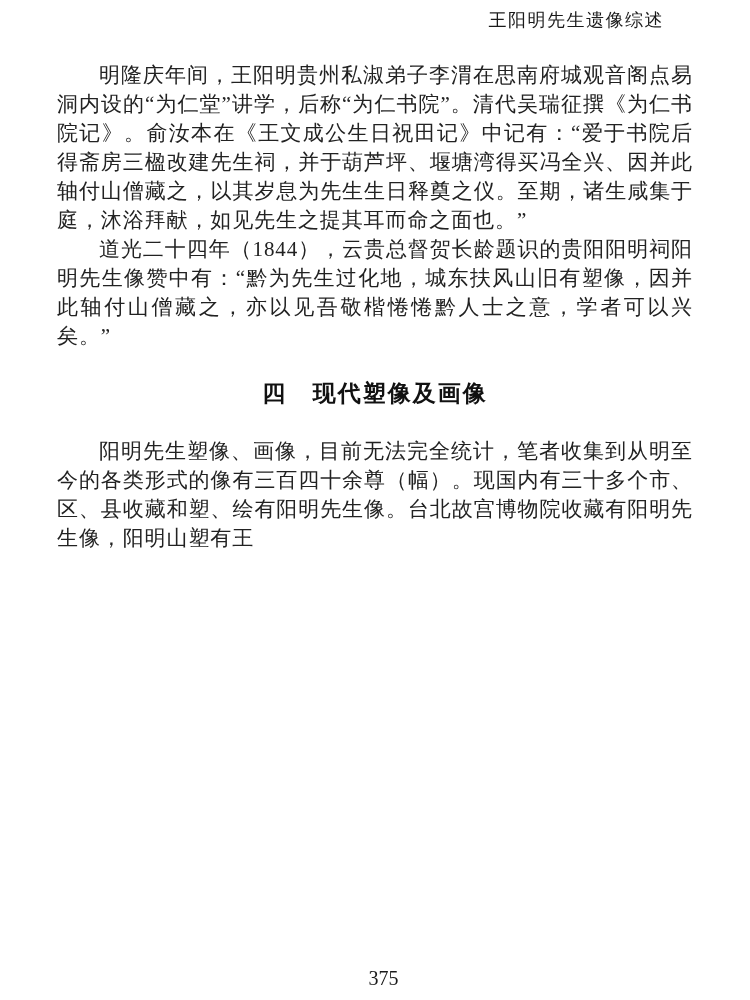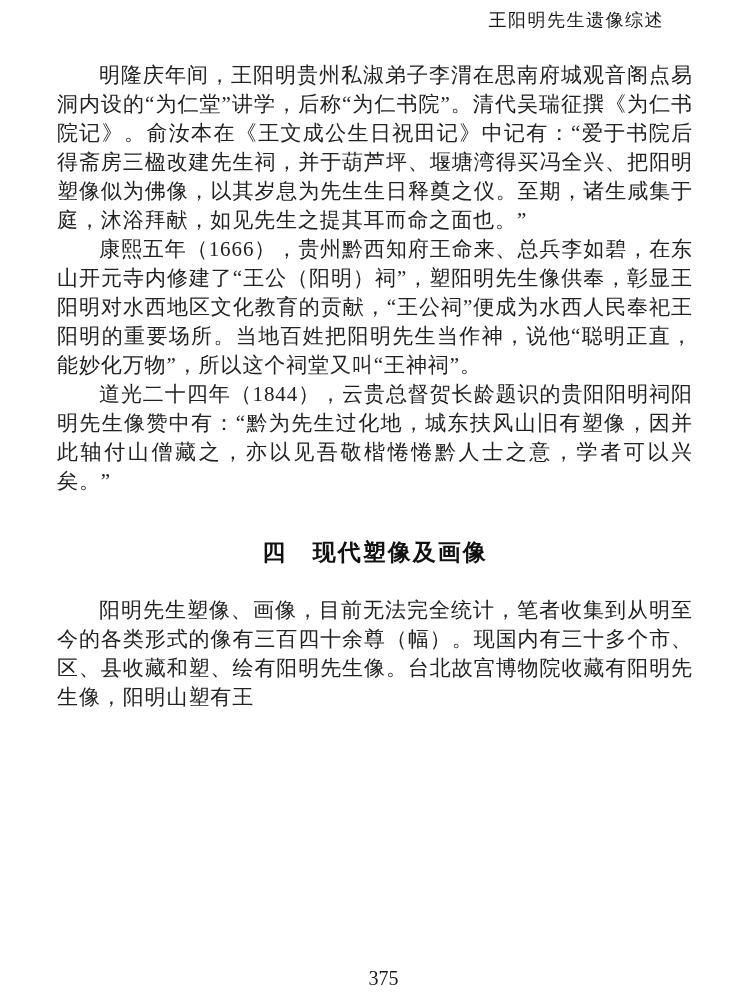--- a/index.html
+++ b/index.html
@@ -38,21 +38,21 @@
     text-align: justify;
     text-justify: inter-ideograph;
     text-indent: 2em;
     letter-spacing: 0.9px;
     color: #222222;
   }
   .para.no-indent {
     text-indent: 0;
   }
   .section-heading {
-    margin: 39px 0 27px 0;
+    margin: 25px 0 27px 0;
     font-family: "Liberation Sans", "DejaVu Sans", sans-serif;
     font-weight: 700;
     font-size: 23px;
     line-height: 34px;
     text-align: center;
     letter-spacing: 2px;
     color: #111111;
   }
   .heading-gap {
     display: inline-block;
@@ -71,23 +71,22 @@
 </head>
 <body>
 
 <div class="page">
 
   <div class="running-header">王阳明先生遗像综述</div>
 
   <div class="body-text">
 
 
-    <p class="para">明隆庆年间，王阳明贵州私淑弟子李渭在思南府城观音阁点易洞内设的“为仁堂”讲学，后称“为仁书院”。清代吴瑞征撰《为仁书院记》。俞汝本在《王文成公生日祝田记》中记有：“爱于书院后得斋房三楹改建先生祠，并于葫芦坪、堰塘湾得买冯全兴、把阳明塑像似为佛像，以其岁息为先生生日释奠之仪。至期，诸生咸集于庭，沐浴拜献，如见先生之提其耳而命之面也。”</p>
+    <p class="para">明隆庆年间，王阳明贵州私淑弟子李渭在思南府城观音阁点易洞内设的“为仁堂”讲学，后称“为仁书院”。清代吴瑞征撰《为仁书院记》。俞汝本在《王文成公生日祝田记》中记有：“爱于书院后得斋房三楹改建先生祠，并于葫芦坪、堰塘湾得买冯全兴、因并此轴付山僧藏之，以其岁息为先生生日释奠之仪。至期，诸生咸集于庭，沐浴拜献，如见先生之提其耳而命之面也。”</p>
 
-    <p class="para">康熙五年（1666），贵州黔西知府王命来、总兵李如碧，在东山开元寺内修建了“王公（阳明）祠”，塑阳明先生像供奉，彰显王阳明对水西地区文化教育的贡献，“王公祠”便成为水西人民奉祀王阳明的重要场所。当地百姓把阳明先生当作神，说他“聪明正直，能妙化万物”，所以这个祠堂又叫“王神祠”。</p>
 
 
     <p class="para">道光二十四年（1844），云贵总督贺长龄题识的贵阳阳明祠阳明先生像赞中有：“黔为先生过化地，城东扶风山旧有塑像，因并此轴付山僧藏之，亦以见吾敬楷惓惓黔人士之意，学者可以兴矣。”</p>
 
 
     <h2 class="section-heading">
       <span>四</span><span class="heading-gap"></span><span>现代塑像及画像</span>
     </h2>
 
     <p class="para">阳明先生塑像、画像，目前无法完全统计，笔者收集到从明至今的各类形式的像有三百四十余尊（幅）。现国内有三十多个市、区、县收藏和塑、绘有阳明先生像。台北故宫博物院收藏有阳明先生像，阳明山塑有王</p>

